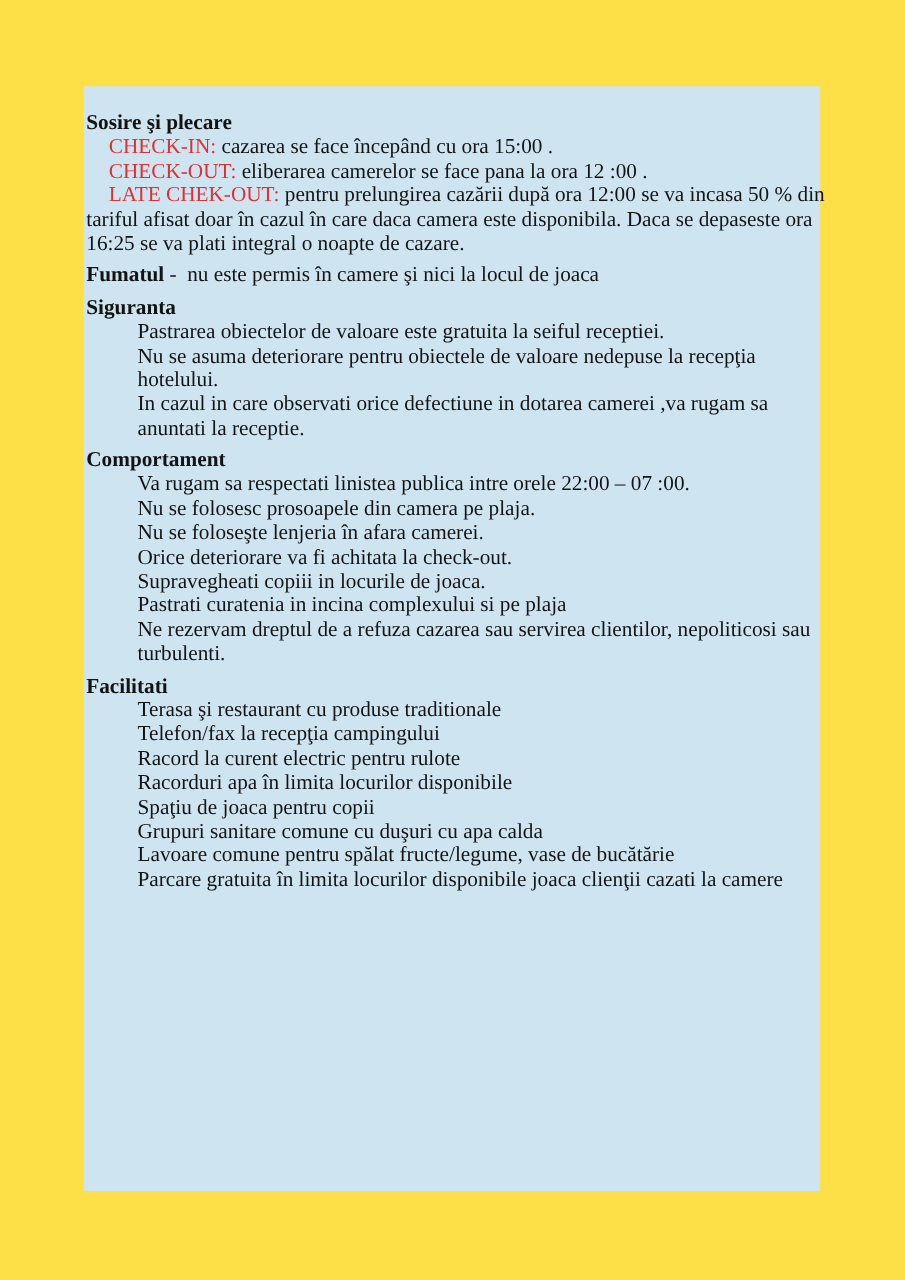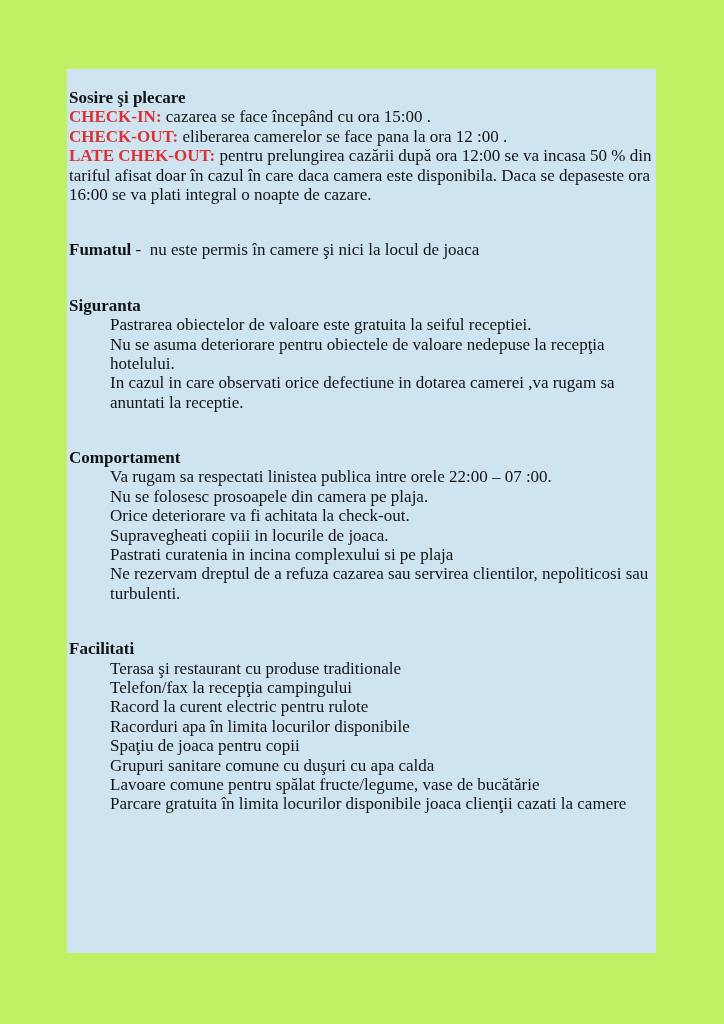--- a/index.html
+++ b/index.html
@@ -10,89 +10,91 @@
     width: 724px;
     height: 1024px;
     background: #ffffff;
     position: relative;
     font-family: "Liberation Serif", serif;
     overflow: hidden;
   }
   .page {
     position: absolute;
     inset: 0;
-    background: #bef264;
+    background: #fde047;
   }
   .highlight-block {
     position: absolute;
     left: 67px;
     top: 69px;
     width: 589px;
     height: 884px;
     background: #cfe4f1;
   }
   .doc-content {
     padding: 19px 0 0 2px;
     font-size: 17px;
     line-height: 19.4px;
     color: #131313;
   }
   .doc-section + .doc-section {
-    margin-top: 36px;
+    margin-top: 6px;
   }
   .line {
     white-space: pre;
     height: 19.4px;
   }
   .line.indent {
     padding-left: 41px;
   }
   .heading-line {
     font-weight: bold;
   }
   .run-red {
     color: #dd3234;
-    font-weight: bold;
+    font-weight: normal;
+    margin-left: 18px;
   }
   .run-bold {
     font-weight: bold;
   }
   .run-normal {
     font-weight: normal;
   }
 </style>
 </head>
 <body>
 
 <div class="page">
   <div class="highlight-block">
     <div class="doc-content" id="doc-root">
         <div class="doc-section">
           <div class="line heading-line">Sosire şi plecare</div>
           <div class="line"><span class="run-red">CHECK-IN:</span><span class="run-normal"> cazarea se face începând cu ora 15:00 .</span></div>
           <div class="line"><span class="run-red">CHECK-OUT:</span><span class="run-normal"> eliberarea camerelor se face pana la ora 12 :00 .</span></div>
           <div class="line"><span class="run-red">LATE CHEK-OUT:</span><span class="run-normal"> pentru prelungirea cazării după ora 12:00 se va incasa 50 % din</span></div>
           <div class="line"><span class="run-normal">tariful afisat doar în cazul în care daca camera este disponibila. Daca se depaseste ora</span></div>
-          <div class="line"><span class="run-normal">16:00 se va plati integral o noapte de cazare.</span></div>
+          <div class="line"><span class="run-normal">16:25 se va plati integral o noapte de cazare.</span></div>
         </div>
         <div class="doc-section">
           <div class="line"><span class="run-bold">Fumatul</span><span class="run-normal"> -  nu este permis în camere şi nici la locul de joaca</span></div>
         </div>
         <div class="doc-section">
           <div class="line heading-line">Siguranta</div>
           <div class="line indent"><span class="run-normal">Pastrarea obiectelor de valoare este gratuita la seiful receptiei.</span></div>
           <div class="line indent"><span class="run-normal">Nu se asuma deteriorare pentru obiectele de valoare nedepuse la recepţia</span></div>
           <div class="line indent"><span class="run-normal">hotelului.</span></div>
           <div class="line indent"><span class="run-normal">In cazul in care observati orice defectiune in dotarea camerei ,va rugam sa</span></div>
           <div class="line indent"><span class="run-normal">anuntati la receptie.</span></div>
         </div>
         <div class="doc-section">
           <div class="line heading-line">Comportament</div>
           <div class="line indent"><span class="run-normal">Va rugam sa respectati linistea publica intre orele 22:00 – 07 :00.</span></div>
           <div class="line indent"><span class="run-normal">Nu se folosesc prosoapele din camera pe plaja.</span></div>
+          <div class="line indent"><span class="run-normal">Nu se foloseşte lenjeria în afara camerei.</span></div>
           <div class="line indent"><span class="run-normal">Orice deteriorare va fi achitata la check-out.</span></div>
           <div class="line indent"><span class="run-normal">Supravegheati copiii in locurile de joaca.</span></div>
           <div class="line indent"><span class="run-normal">Pastrati curatenia in incina complexului si pe plaja</span></div>
           <div class="line indent"><span class="run-normal">Ne rezervam dreptul de a refuza cazarea sau servirea clientilor, nepoliticosi sau</span></div>
           <div class="line indent"><span class="run-normal">turbulenti.</span></div>
         </div>
         <div class="doc-section">
           <div class="line heading-line">Facilitati</div>
           <div class="line indent"><span class="run-normal">Terasa şi restaurant cu produse traditionale</span></div>
           <div class="line indent"><span class="run-normal">Telefon/fax la recepţia campingului</span></div>

